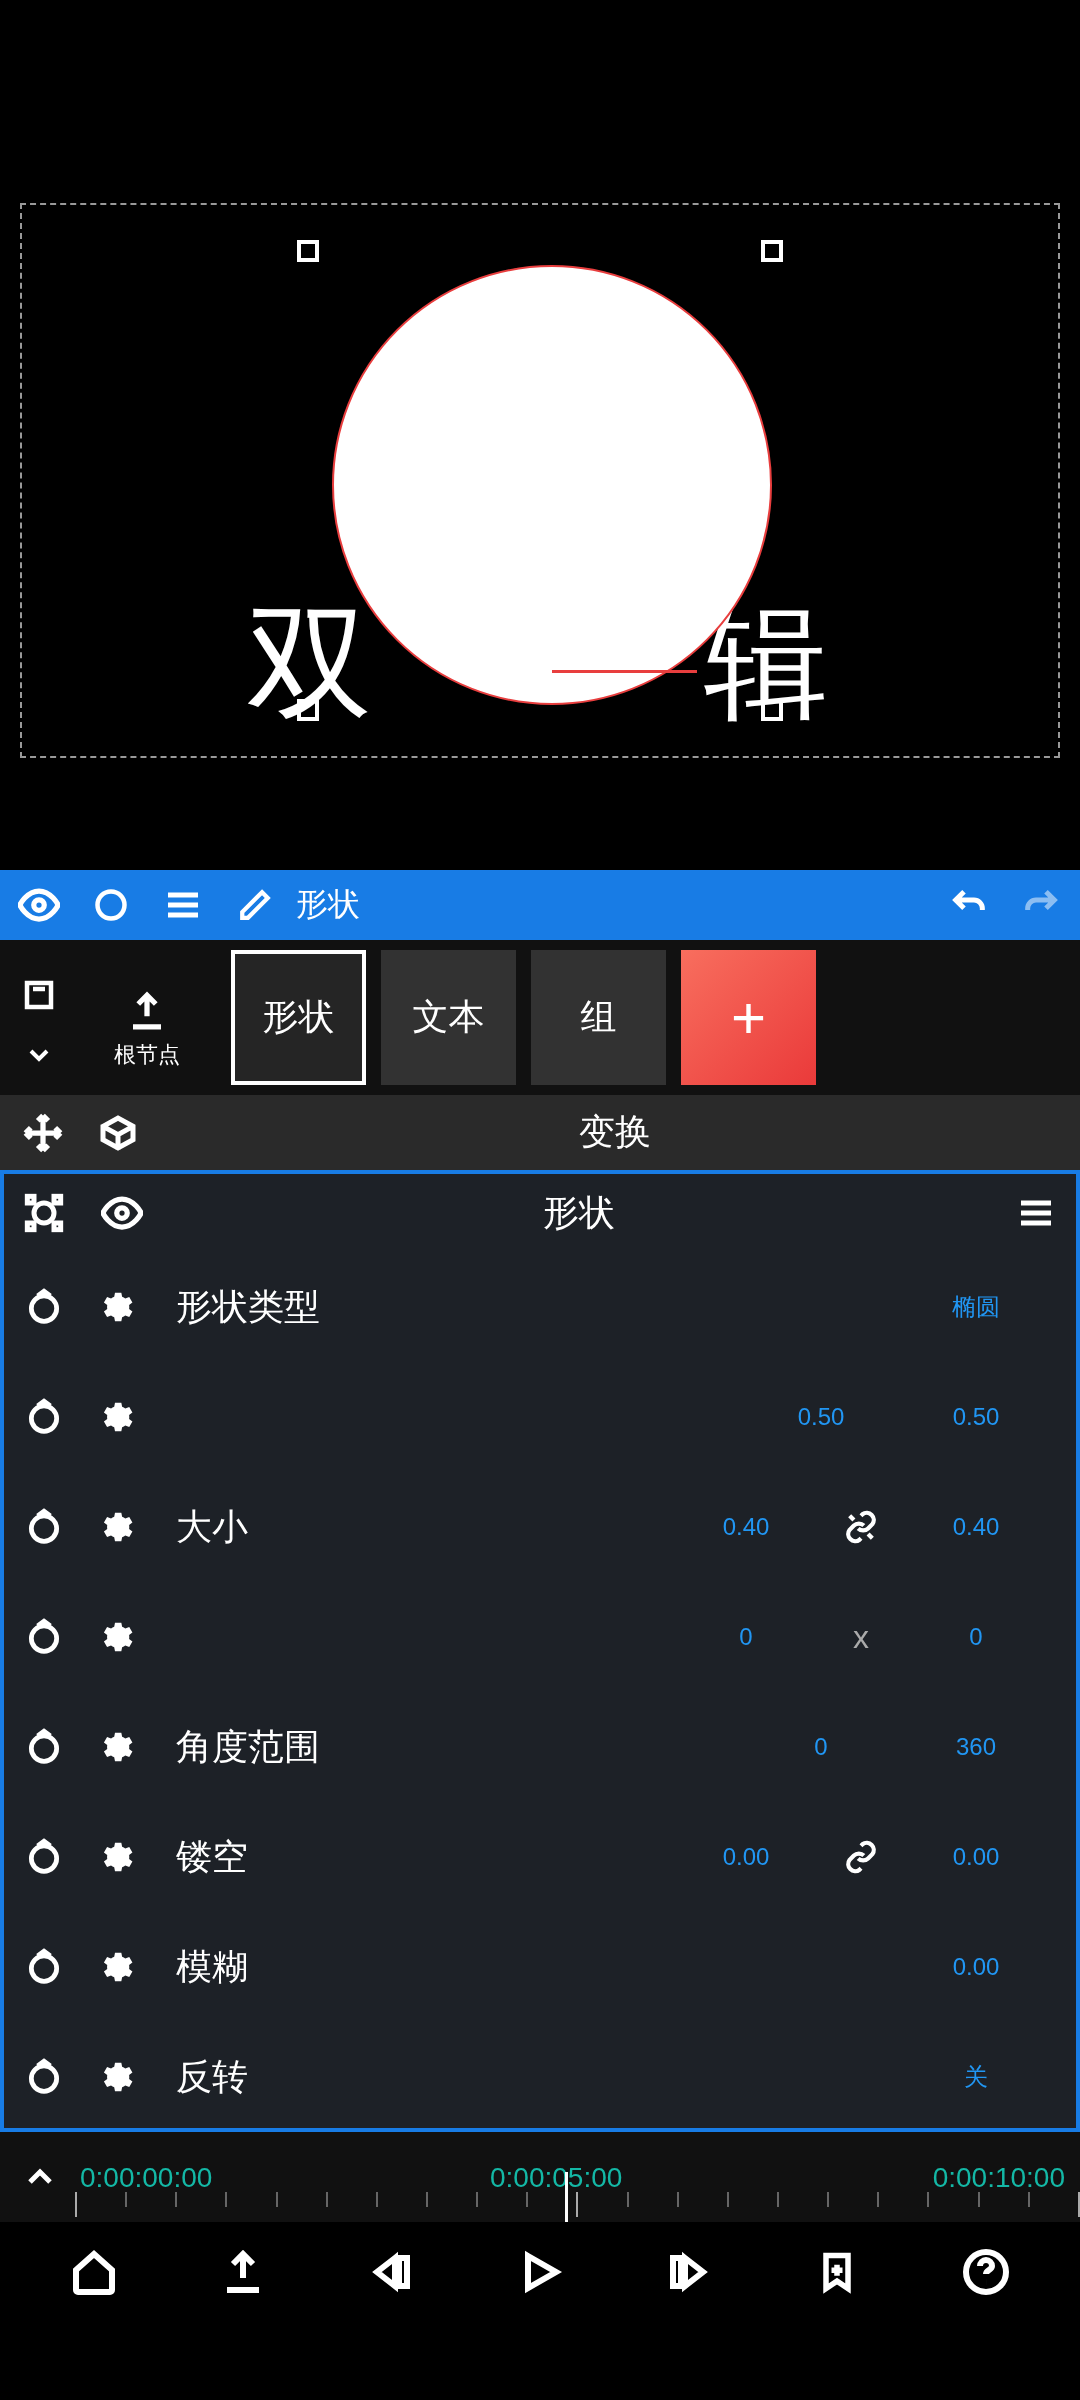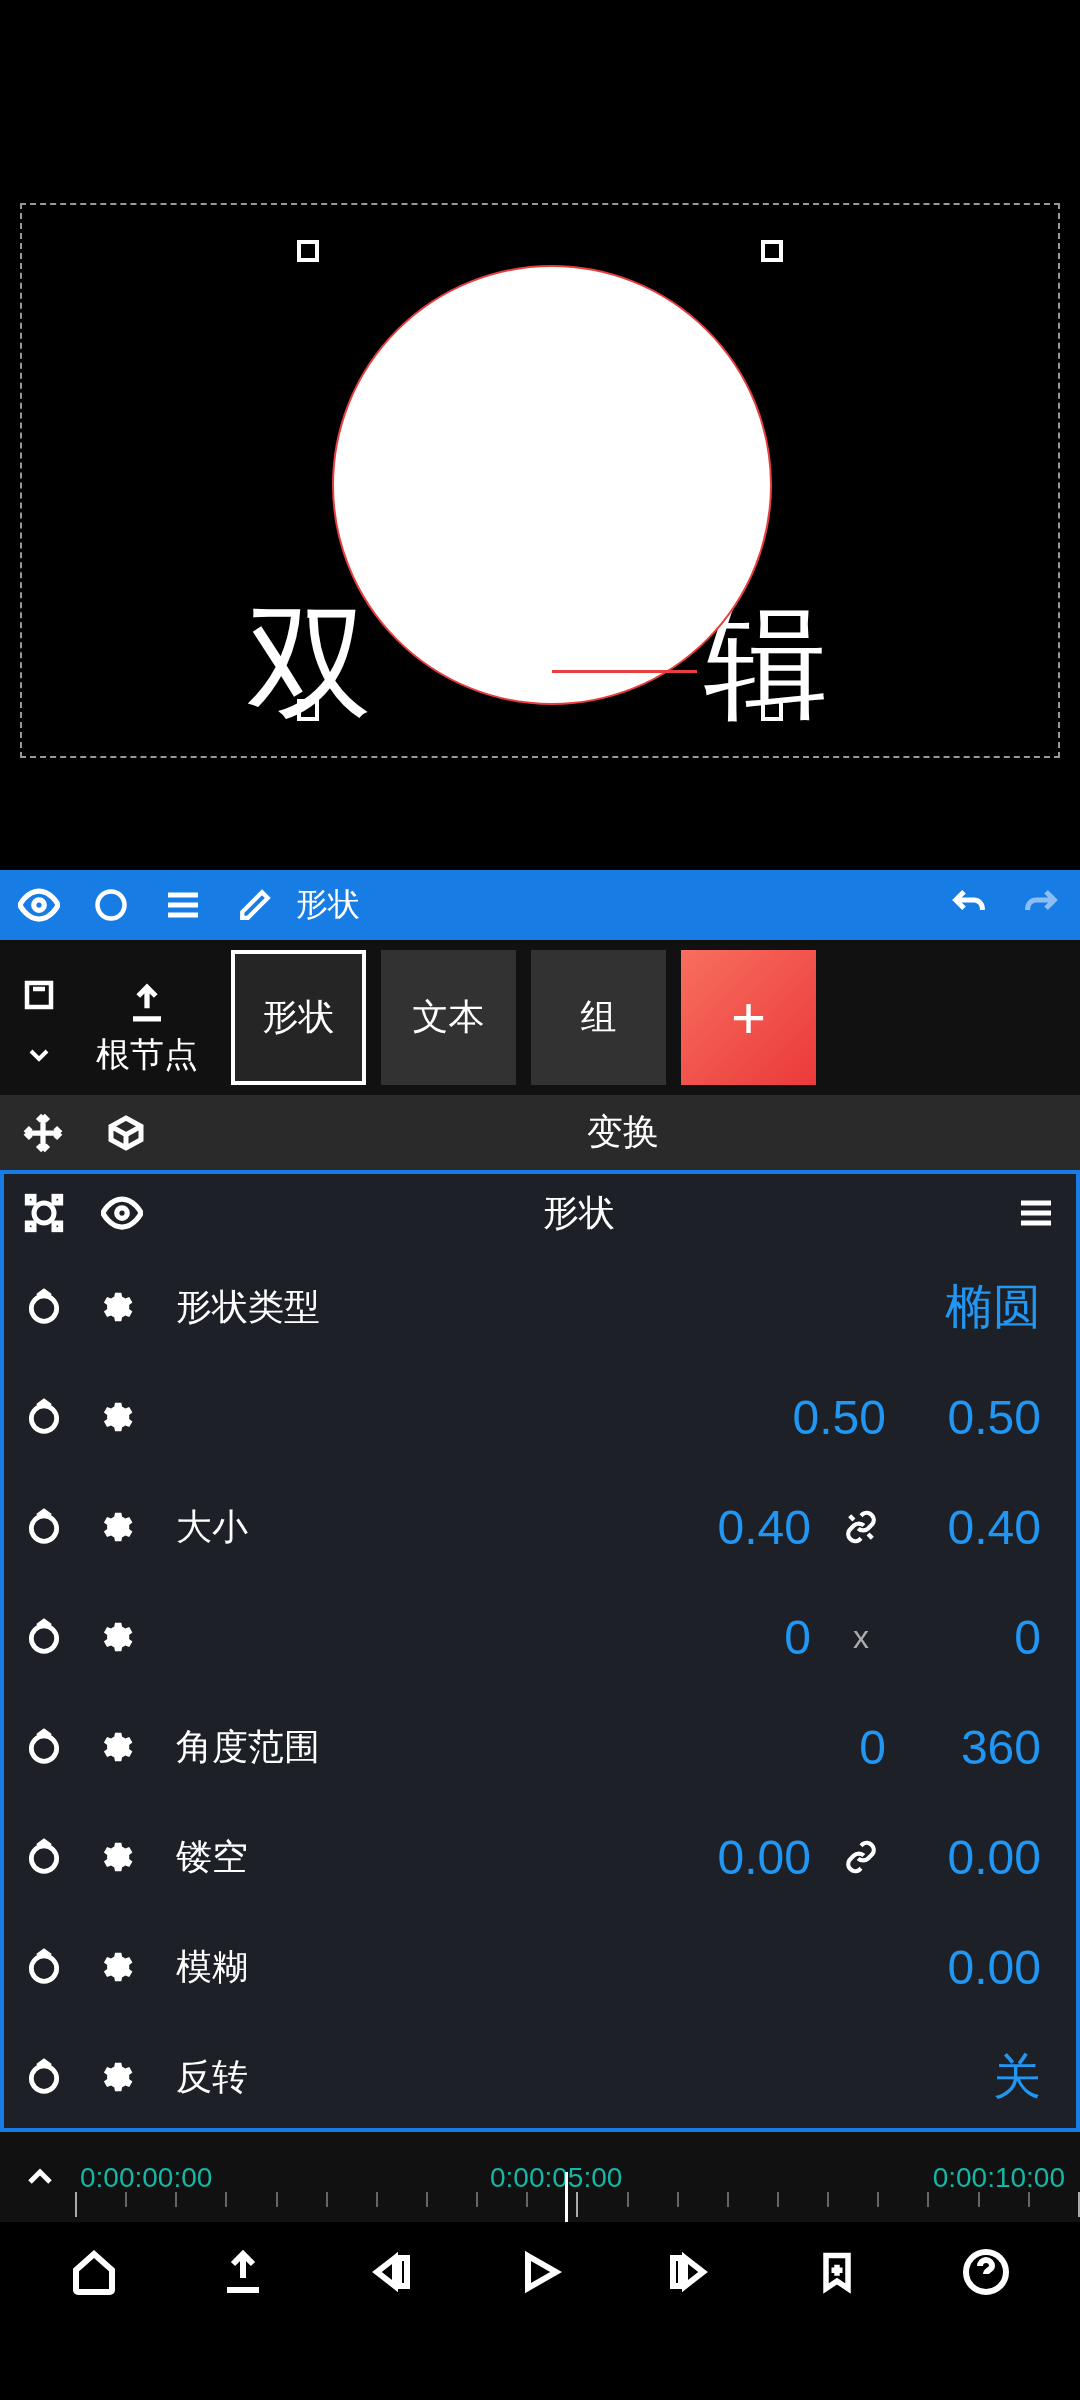--- a/index.html
+++ b/index.html
@@ -13,33 +13,33 @@
 .bgtxt{position:absolute;font-size:125px;color:#fff;font-weight:500}
 .bgl{left:225px;top:375px}.bgr{right:230px;top:375px}
 .rline{position:absolute;width:145px;height:3px;background:#e83e3e;left:530px;top:465px}
 .toolbar{height:70px;background:#187ce5;display:flex;align-items:center;padding:0 18px;gap:30px}
 .tb-icon{width:42px;height:42px;display:flex;align-items:center;justify-content:center}
 .tb-label{font-size:32px;margin-left:-10px}
 .tb-spacer{flex:1}
 .nodes-row{height:155px;background:#111;display:flex;align-items:center}
 .nodes-left{width:78px;display:flex;flex-direction:column;align-items:center;gap:10px;padding-top:15px}
 .nodes-root{width:138px;display:flex;flex-direction:column;align-items:center;gap:8px;padding-top:25px}
-.root-label{font-size:34px}
+.root-label{font-size:22px}
 .node-tab{width:135px;height:135px;background:#323232;display:flex;align-items:center;justify-content:center;font-size:36px;margin-left:15px}
 .node-tab.active{border:4px solid #fff;background:#252525}
 .add-btn{width:135px;height:135px;background:linear-gradient(135deg,#f86e5e,#ea3a3a);display:flex;align-items:center;justify-content:center;font-size:60px;margin-left:15px}
-.transform-row{height:75px;background:#2a2a2a;display:flex;align-items:center;padding:0 18px;gap:33px}
+.transform-row{height:75px;background:#2a2a2a;display:flex;align-items:center;padding:0 18px;gap:25px}
 .transform-label{flex:1;text-align:center;font-size:36px}
 .inspector{border:4px solid #187ce5;background:#1d2127;height:962px;overflow:hidden}
 .insp-header{height:78px;display:flex;align-items:center;padding:0 15px;gap:28px}
 .insp-title{flex:1;text-align:center;font-size:36px}
 .prop-row{height:110px;display:flex;align-items:center;padding:0 15px;gap:21px}
 .prop-label{font-size:36px;width:270px;margin-left:15px}
 .prop-values{flex:1;display:flex;justify-content:flex-end;align-items:center;gap:25px;padding-right:20px}
-.val{color:#2196f3;font-size:48px;min-width:130px;text-align:right}
+.val{color:#2196f3;font-size:24px;min-width:130px;text-align:center}
 .val-mid{color:#aaa;font-size:32px;min-width:50px;text-align:center}
 .icon-btn{width:50px;height:50px;display:flex;align-items:center;justify-content:center}
 .timeline-area{height:90px;background:#111;position:relative}
 .timeline-expand{position:absolute;left:15px;top:20px}
 .tl-label{position:absolute;font-size:28px;color:#14b8a6;top:30px}
 .tl1{left:80px}.tl2{left:490px}.tl3{right:15px}
 .tl-ticks{position:absolute;bottom:0;left:75px;right:0;height:30px;display:flex;justify-content:space-between}
 .tick{width:2px;height:15px;background:#666}
 .tick.major{height:25px;background:#aaa}
 .playhead{position:absolute;width:3px;height:50px;background:#fff;left:565px;bottom:0}

